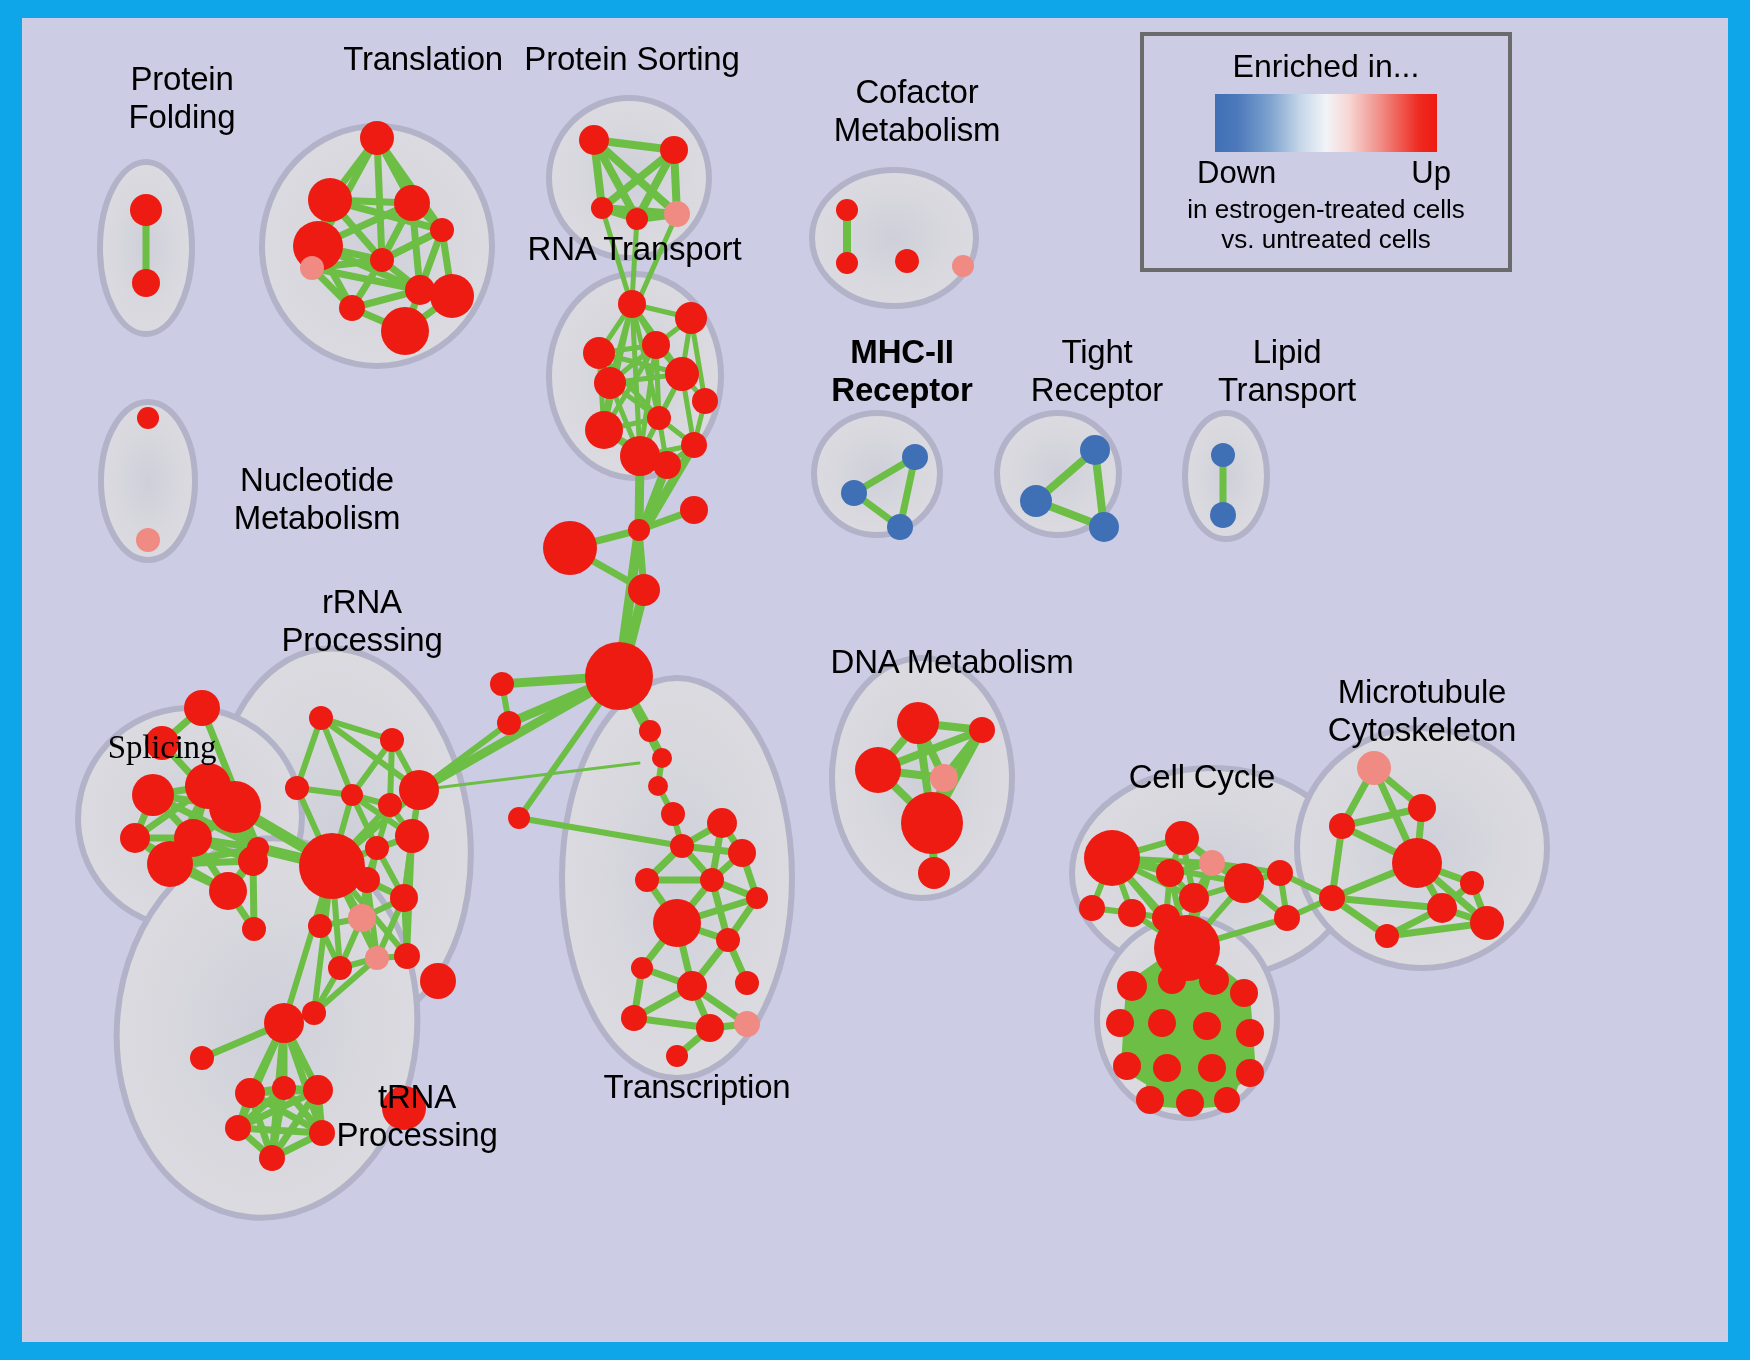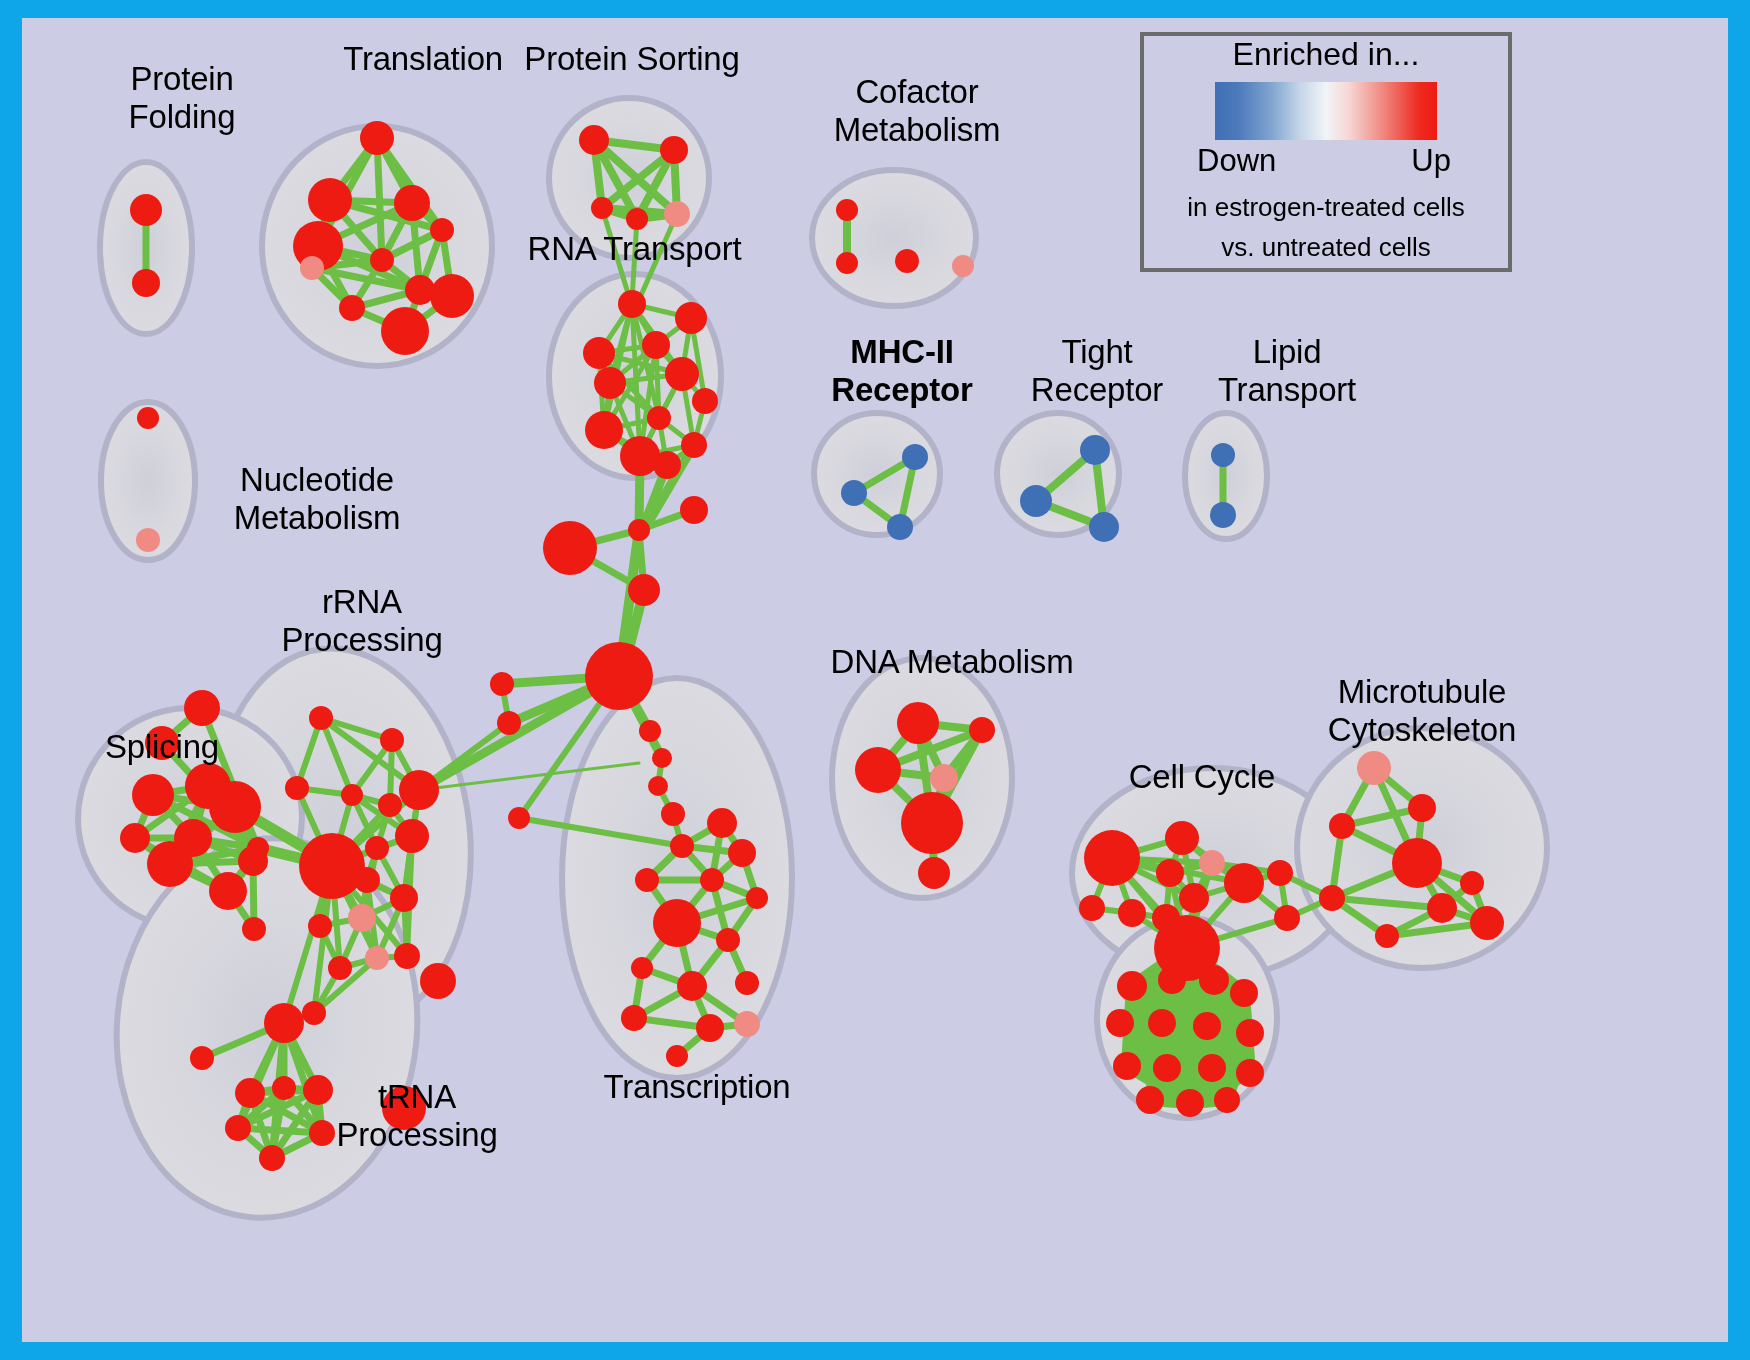--- a/index.html
+++ b/index.html
@@ -46,20 +46,21 @@
     left: 1118px;
     top: 14px;
     width: 372px;
     height: 240px;
     background: #ccccE4;
     border: 4px solid #6b6b6b;
     box-sizing: border-box;
     text-align: center;
   }
   #legend .lg-title {
+    margin-top: 12px;
     font-size: 32px;
     color: #000;
     line-height: 36px;
   }
   #legend .lg-bar {
     margin: 10px auto 2px auto;
     width: 222px;
     height: 58px;
     background: linear-gradient(to right,
         #3f6fb5 0%, #4c79bb 10%, #7ea3cf 25%, #c3d5e8 38%,
@@ -76,21 +77,21 @@
     font-size: 31px; line-height: 38px;
   }
   #legend .lg-up {
     position: absolute; right: 6px; top: 0;
     font-size: 31px; line-height: 38px;
   }
   #legend .lg-sub {
     font-size: 26px;
     line-height: 30px;
     color: #000;
-    margin-top: 10px;
+    margin-top: 0;
   }
 </style>
 </head>
 <body>
 
 <div id="stage">
   <div id="canvas">
 
     <svg id="netsvg" viewBox="0 0 1706 1324">
       <defs>
@@ -750,21 +751,21 @@
     <div class="cluster-label" style="left:170px; top:415px; width:250px;margin-top:28px;">Nucleotide
 Metabolism</div>
     <div class="cluster-label" style="left:775px; top:315px; width:210px;font-weight:bold;">MHC-II
 Receptor</div>
     <div class="cluster-label" style="left:975px; top:315px; width:200px;">Tight
 Receptor</div>
     <div class="cluster-label" style="left:1165px;top:315px; width:200px;">Lipid
 Transport</div>
     <div class="cluster-label" style="left:230px; top:565px; width:220px;">rRNA
 Processing</div>
-    <div class="cluster-label" style="left:45px;  top:710px; width:190px;">Splicing</div>
+    <div class="cluster-label" style="left:45px;  top:710px; width:190px;font-family:Liberation Serif, serif;">Splicing</div>
     <div class="cluster-label" style="left:790px; top:625px; width:280px;">DNA Metabolism</div>
     <div class="cluster-label" style="left:1275px;top:655px; width:250px;">Microtubule
 Cytoskeleton</div>
     <div class="cluster-label" style="left:1075px;top:740px; width:210px;">Cell Cycle</div>
     <div class="cluster-label" style="left:550px; top:1050px;width:250px;">Transcription</div>
     <div class="cluster-label" style="left:290px; top:1060px;width:210px;">tRNA
 Processing</div>
 
     <div id="legend">
       <div class="lg-title">Enriched in...</div>

